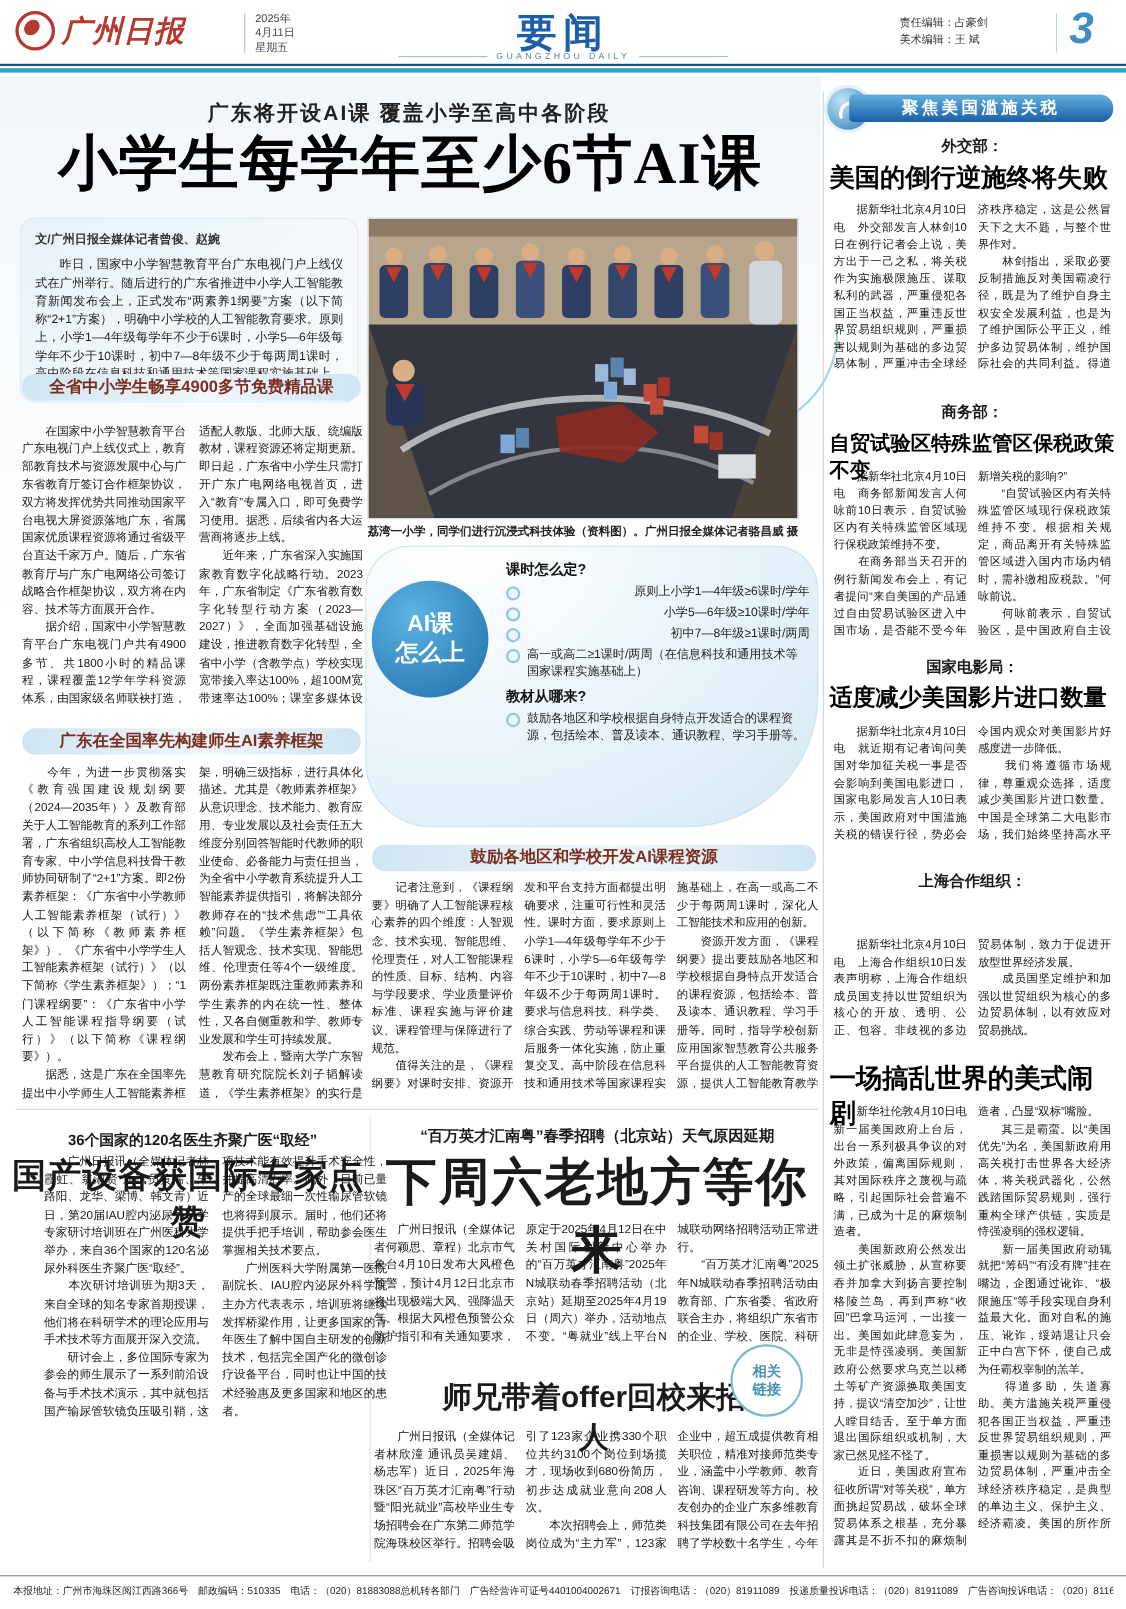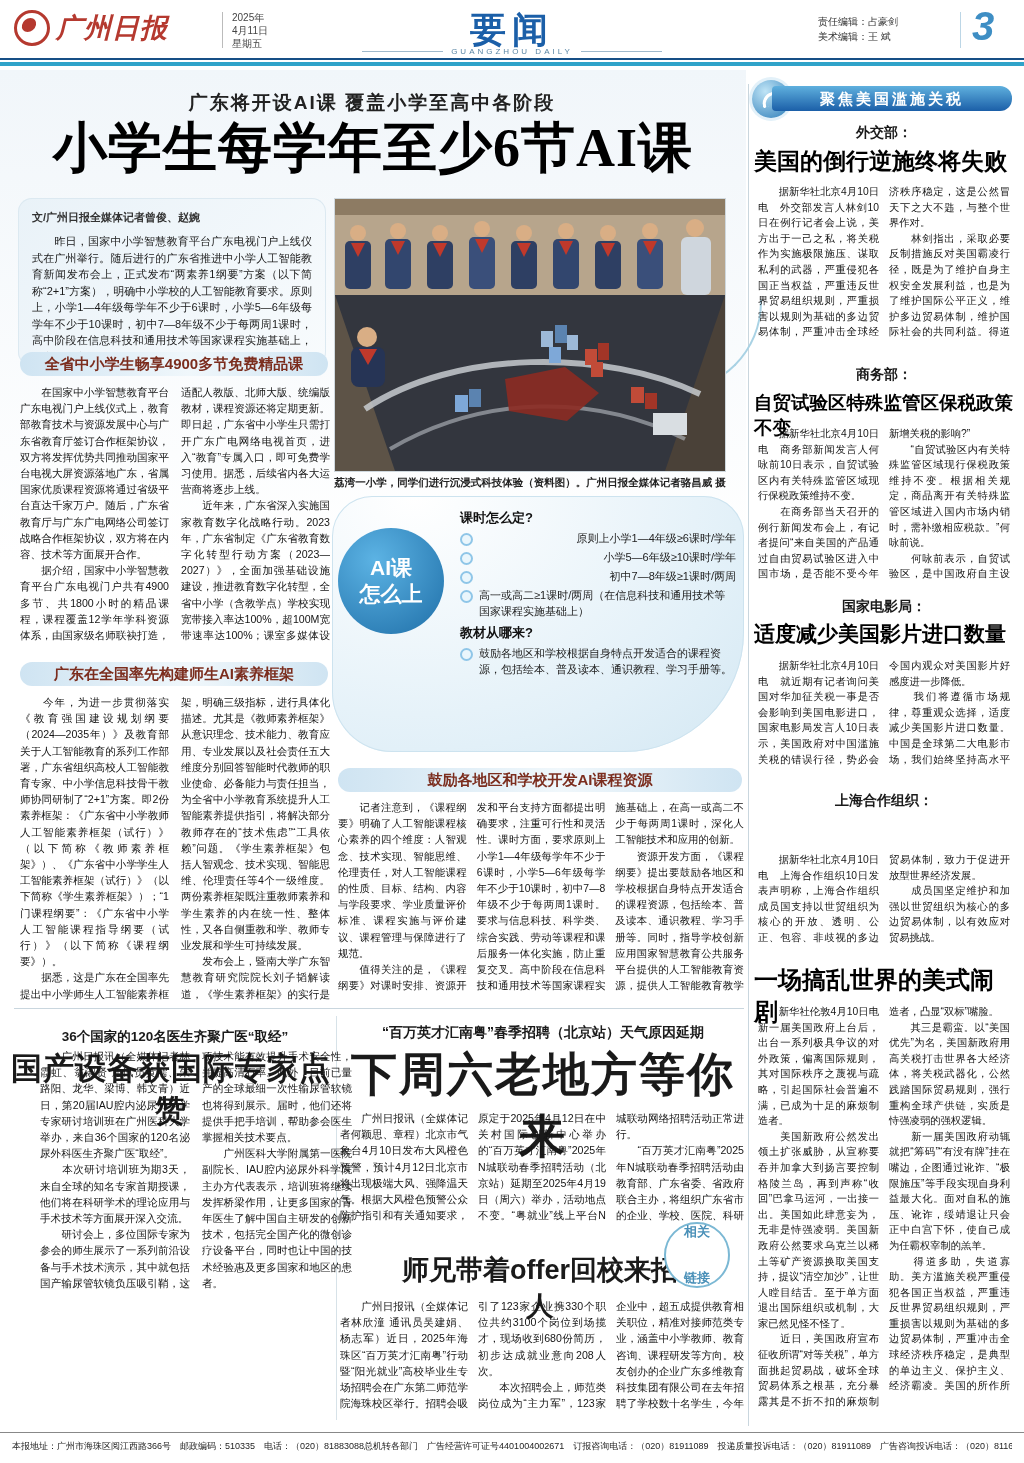--- a/index.html
+++ b/index.html
@@ -56,39 +56,39 @@
   .info-content{position:absolute;left:128px;top:8px;width:276px;}
   .info-q{font-size:13px;font-weight:900;color:#111;margin:5px 0 3px 0;}
   .info-item{display:flex;gap:6px;font-size:11px;line-height:16px;margin-bottom:3px;color:#222;justify-content:space-between;}
   .ring{flex:0 0 9px;width:9px;height:9px;margin-top:3px;border-radius:50%;
         border:2px solid #8fc6e8;background:#eaf6fc;}
   
   .sec-head{position:absolute;height:24px;line-height:24px;text-align:center;font-size:15px;font-weight:900;
         color:#7b2d1e;background:linear-gradient(90deg,#cfe4f2,#f0f7fb 55%,#cfe4f2);border-radius:12px;}
   .body-txt{position:absolute;font-size:10.6px;line-height:16.2px;text-align:justify;
         white-space:pre-line;overflow:hidden;column-gap:12px;color:#141414;}
-  .sec1-head{top:352px;left:20px;width:308px;}
+  .sec1-head{top:340px;left:20px;width:308px;}
   .sec1-body{top:384px;left:20px;width:310px;height:260px;column-count:2;}
   .sec2-head{top:662px;left:20px;width:308px;}
   .sec2-body{top:694px;left:20px;width:310px;height:310px;column-count:2;}
   .res-head{top:768px;left:338px;width:404px;}
   .res-body{top:800px;left:338px;width:406px;height:204px;column-count:3;column-gap:10px;font-size:10.4px;}
   
   .bl-kicker{position:absolute;top:1028px;left:20px;width:310px;text-align:center;font-size:13.5px;font-weight:bold;}
   .bl-headline{position:absolute;top:1048px;left:6px;width:330px;text-align:center;
         font-size:31px;font-weight:900;letter-spacing:1px;}
   .bl-body{top:1048px;left:20px;width:312px;height:326px;column-count:2;margin-left:20px;}
   
   .bm-kicker{position:absolute;top:1024px;left:345px;width:396px;text-align:center;font-size:14px;font-weight:bold;}
   .bm-headline{position:absolute;top:1044px;left:345px;width:396px;text-align:center;
         font-family:"Liberation Serif",serif;font-size:46px;font-weight:900;letter-spacing:2px;}
   .bm-body{top:1110px;left:340px;width:404px;height:128px;column-count:3;column-gap:10px;}
   .related-badge{position:absolute;left:664px;top:1222px;width:62px;height:62px;border-radius:50%;
         border:2px solid #7bb8d4;background:#fff;display:flex;flex-direction:column;align-items:center;
-        justify-content:space-between;font-size:13px;line-height:16px;color:#4a90b8;font-weight:bold;z-index:3;}
+        justify-content:center;font-size:13px;line-height:16px;color:#4a90b8;font-weight:bold;z-index:3;}
   .sub-headline{position:absolute;top:1252px;left:390px;width:300px;text-align:center;
         font-size:27px;font-weight:900;}
   .sub-body{top:1298px;left:340px;width:404px;height:124px;column-count:3;column-gap:10px;}
   
   .banner{position:absolute;top:86px;left:772px;width:240px;height:25px;border-radius:4px 12px 12px 4px;
         background:linear-gradient(180deg,#5fb0de,#1b5fa8);color:#fff;font-weight:900;font-size:15px;
         letter-spacing:3px;text-align:center;line-height:25px;}
   .banner-icon{position:absolute;top:80px;left:752px;width:38px;height:38px;border-radius:50%;
         background:radial-gradient(circle at 35% 30%,#bfe4f6,#2a7cb8);box-shadow:0 0 0 3px #e3f1f9;}
   .banner-icon::after{content:"";position:absolute;left:9px;top:12px;width:18px;height:10px;

